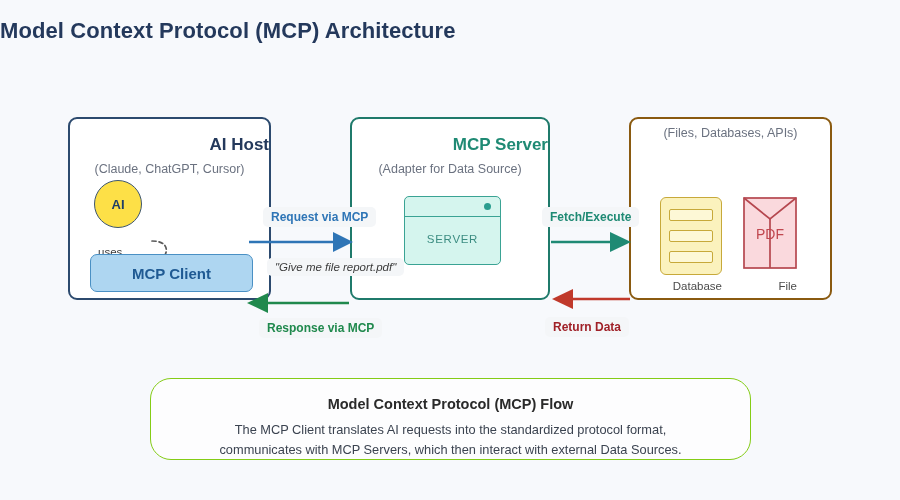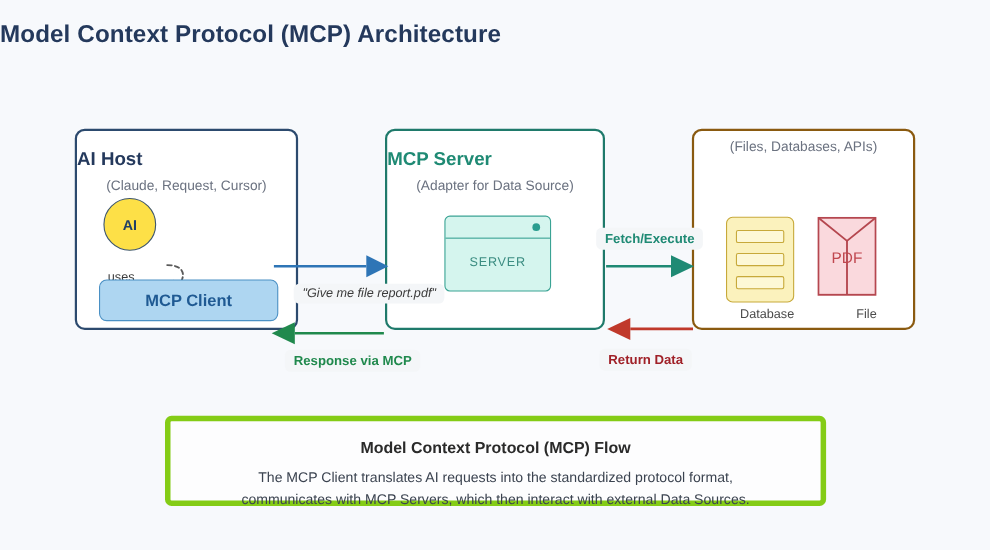--- a/index.html
+++ b/index.html
@@ -34,21 +34,21 @@
   }
 
   
   .node {
     position: absolute;
     background: #ffffff;
     border-radius: 9px;
     box-sizing: border-box;
   }
   .node-title {
-    text-align: left;
+    text-align: right;
     font-size: 17px;
     font-weight: bold;
     margin-top: 16px;
   }
   .node-sub {
     text-align: center;
     font-size: 12.5px;
     color: #6b7280;
     margin-top: 7px;
   }
@@ -212,22 +212,22 @@
   #lbl-fetch { left: 542px; top: 207px; color: #1f8a74; }
   #lbl-response { left: 259px; top: 318px; color: #20894d; }
   #lbl-return { left: 545px; top: 317px; color: #a02128; }
 
   
   #caption-box {
     position: absolute;
     left: 150px; top: 378px;
     width: 601px; height: 82px;
     background: #fdfdfe;
-    border: 5px solid #84cc16;
-    border-radius: 6px;
+    border: 1px solid #84cc16;
+    border-radius: 21px;
     box-sizing: border-box;
   }
   .caption-title {
     text-align: center;
     font-size: 14.5px;
     font-weight: bold;
     color: #2a2a2a;
     margin-top: 17px;
   }
   .caption-body {
@@ -240,21 +240,21 @@
 </style>
 </head>
 <body>
 
 <div id="canvas">
 
   <div class="page-title">Model Context Protocol (MCP) Architecture</div>
 
   <div class="node" id="host-box">
     <div class="node-title">AI Host</div>
-    <div class="node-sub">(Claude, Request, Cursor)</div>
+    <div class="node-sub">(Claude, ChatGPT, Cursor)</div>
 
     <div class="ai-circle">
       <span>AI</span>
     </div>
 
     <div class="uses-label">uses</div>
 
     <svg class="uses-arrow" viewBox="0 0 34 34">
       <path d="M6 4 C 22 4, 24 14, 15 24" fill="none" stroke="#5a5a5a" stroke-width="1.7" stroke-dasharray="4,3" stroke-linecap="round"></path>
       <path d="M15 26 L 10.5 18.5 L 19.5 18.5 Z" fill="#5a5a5a" transform="rotate(18 15 22)"></path>
@@ -312,20 +312,21 @@
       <line x1="349" y1="303" x2="268" y2="303" stroke="#20894d" stroke-width="2.4"></line>
       <path d="M268 293 L247 303 L268 313 Z" fill="#20894d"></path>
     </g>
 
     <g>
       <line x1="630" y1="299" x2="573" y2="299" stroke="#c0392b" stroke-width="2.4"></line>
       <path d="M573 289 L552 299 L573 309 Z" fill="#c0392b"></path>
     </g>
   </svg>
 
+  <div class="alabel" id="lbl-request">Request via MCP</div>
   <div class="alabel" id="lbl-quote">"Give me file report.pdf"</div>
   <div class="alabel" id="lbl-response">Response via MCP</div>
   <div class="alabel" id="lbl-fetch">Fetch/Execute</div>
   <div class="alabel" id="lbl-return">Return Data</div>
 
   <div id="caption-box">
     <div class="caption-title">Model Context Protocol (MCP) Flow</div>
     <div class="caption-body">
       <div>The MCP Client translates AI requests into the standardized protocol format,</div>
       <div>communicates with MCP Servers, which then interact with external Data Sources.</div>

